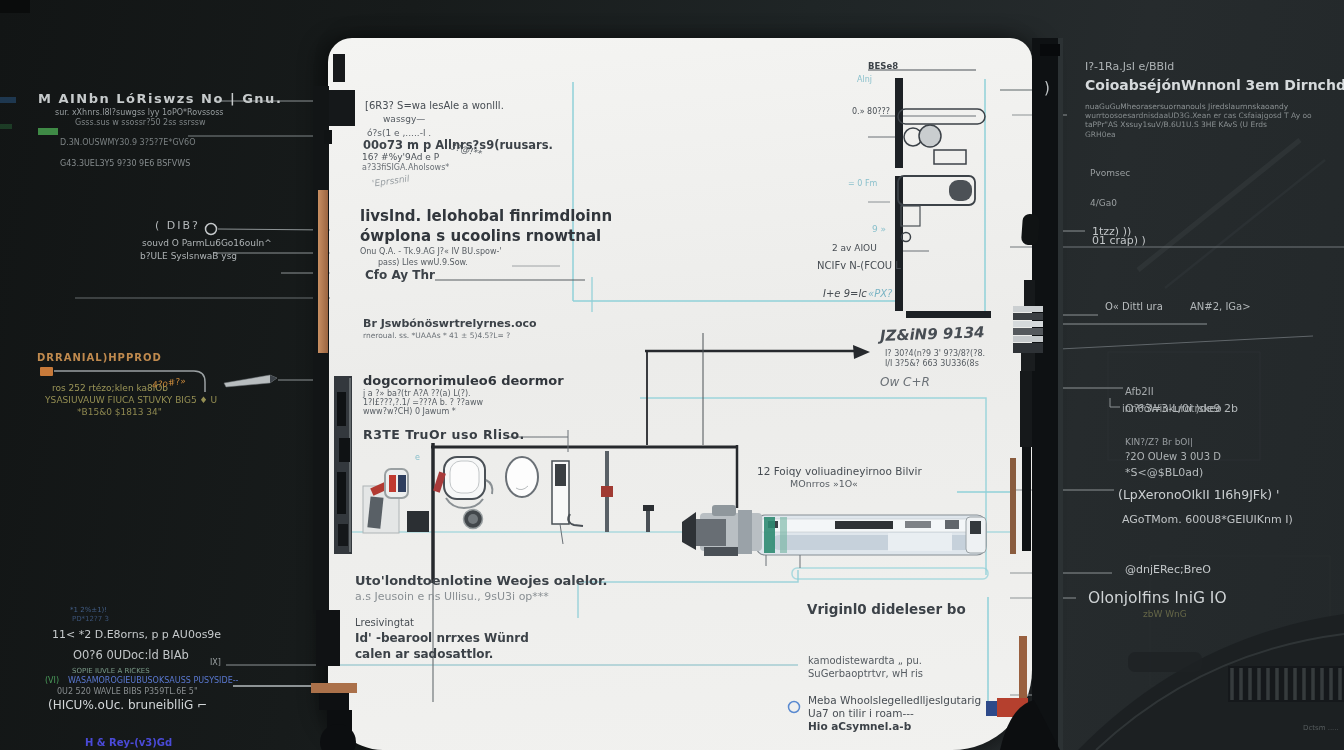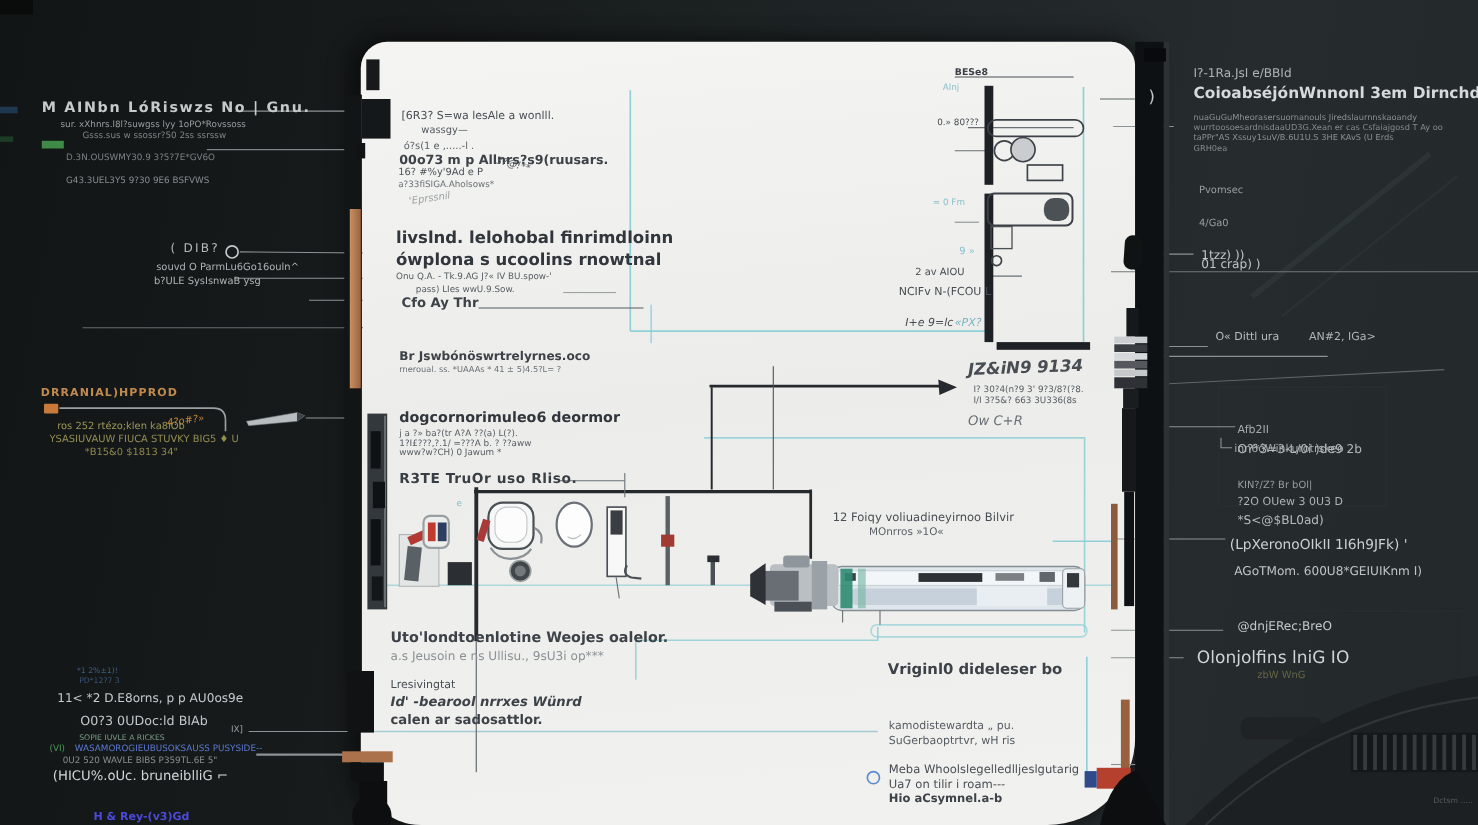--- a/index.html
+++ b/index.html
@@ -242,21 +242,21 @@
   <div class="lb" style="left:142px;top:239px;font-size:9px;color:#aeb3b5;">souvd O ParmLu6Go16ouln^</div>
   <div class="lb" style="left:140px;top:252px;font-size:9px;color:#aeb3b5;">b?ULE SysIsnwaB ysg</div>
   <div class="lb" style="left:37px;top:353px;font-size:10px;color:#c08a4e;letter-spacing:1px;font-weight:600;">DRRANIAL)HPPROD</div>
   <div class="lb" style="left:52px;top:384px;font-size:9px;color:#9d9758;">ros 252 rtézo;klen ka8iOb</div>
   <div class="lb it" style="left:152px;top:379px;font-size:9px;color:#c8883a;transform:rotate(-8deg);">4?o#?»</div>
   <div class="lb" style="left:45px;top:396px;font-size:9px;color:#948e52;">YSASIUVAUW FIUCA STUVKY BIG5 ♦ U</div>
   <div class="lb" style="left:77px;top:408px;font-size:9px;color:#8e8850;">*B15&amp;0 $1813 34"</div>
   <div class="lb" style="left:70px;top:607px;font-size:7px;color:#4a6a9a;opacity:.85;">*1 2%±1)!</div>
   <div class="lb" style="left:72px;top:616px;font-size:7px;color:#44608c;opacity:.8;">PD*12?7 3</div>
   <div class="lb" style="left:52px;top:629px;font-size:11px;color:#c6cacc;">11&lt; *2 D.E8orns, p p AU0os9e</div>
-  <div class="lb" style="left:73px;top:649px;font-size:11.5px;color:#c2c6c8;">O0?3 0UDoc:ld BIAb</div>
+  <div class="lb" style="left:73px;top:649px;font-size:11.5px;color:#c2c6c8;">O0?6 0UDoc:ld BIAb</div>
   <div class="lb" style="left:72px;top:668px;font-size:7px;color:#7a9a88;">SOPIE IUVLE A RICKES</div>
   <div class="lb" style="left:45px;top:677px;font-size:8px;color:#4a9a5a;">(VI)</div>
   <div class="lb" style="left:68px;top:677px;font-size:8px;color:#5a78d0;">WASAMOROGIEUBUSOKSAUSS PUSYSIDE--</div>
   <div class="lb" style="left:57px;top:688px;font-size:8px;color:#888d8f;">0U2 520 WAVLE BIBS P359TL.6E 5"</div>
   <div class="lb" style="left:48px;top:699px;font-size:12px;color:#d2d6d8;">(HICU%.oUc.  bruneiblliG ⌐</div>
   <div class="lb" style="left:85px;top:738px;font-size:10px;color:#4a4ad8;font-weight:600;">H &amp; Rey-(v3)Gd</div>
   <div class="lb" style="left:210px;top:659px;font-size:8px;color:#9aa0a2;">IX]</div>
 
   <div class="lb" style="left:1085px;top:61px;font-size:11px;color:#aeb3b5;">I?-1Ra.JsI e/BBId</div>
   <div class="lb" style="left:1085px;top:78px;font-size:14px;color:#d6dadc;font-weight:600;">CoioabséjónWnnonl 3em Dirnchd mniexa</div>
@@ -300,21 +300,21 @@
   <div class="lb" style="left:363px;top:318px;font-size:11px;color:#3c4248;font-weight:700;">Br Jswbónöswrtrelyrnes.oco</div>
   <div class="lb" style="left:363px;top:332px;font-size:7.5px;color:#6a7076;">rneroual. ss. *UAAAs * 41 ± 5)4.5?L= ?</div>
   <div class="lb" style="left:363px;top:374px;font-size:13px;color:#31363c;font-weight:700;">dogcornorimuleo6 deormor</div>
   <div class="lb" style="left:363px;top:390px;font-size:8px;color:#565c62;">j a ?» ba?(tr A?A    ??(a) L(?).</div>
   <div class="lb" style="left:363px;top:399px;font-size:8px;color:#565c62;">1?I£???,?.1/ =???A b. ? ??aww</div>
   <div class="lb" style="left:363px;top:408px;font-size:8px;color:#565c62;">www?w?CH) 0 Jawum *</div>
   <div class="lb" style="left:363px;top:428px;font-size:12.5px;color:#383e44;font-weight:700;letter-spacing:.5px;">R3TE TruOr  uso  Rliso.</div>
   <div class="lb" style="left:355px;top:574px;font-size:13px;color:#3c4248;font-weight:700;">Uto'londtoenlotine Weojes oalelor.</div>
   <div class="lb" style="left:355px;top:591px;font-size:11px;color:#8a9094;">a.s Jeusoin e ns Ullisu., 9sU3i op***</div>
   <div class="lb" style="left:355px;top:618px;font-size:10px;color:#474d53;">Lresivingtat</div>
-  <div class="lb" style="left:355px;top:632px;font-size:12px;color:#3c4248;font-weight:600;font-style:italic;">Id' -bearool nrrxes Wünrd</div>
+  <div class="lb" style="left:355px;top:632px;font-size:12px;color:#3c4248;font-weight:600;">Id' -bearool nrrxes Wünrd</div>
   <div class="lb" style="left:355px;top:648px;font-size:12px;color:#3c4248;font-weight:600;">calen ar sadosattlor.</div>
   <div class="lb" style="left:757px;top:466px;font-size:10.5px;color:#474d53;">12   Foiqy voliuadineyirnoo Bilvir</div>
   <div class="lb" style="left:790px;top:479px;font-size:9.5px;color:#5a6066;">MOnrros »1O«</div>
   <div class="lb it" style="left:880px;top:326px;font-size:15px;color:#474d53;font-weight:600;transform:rotate(-2deg);">JZ&amp;iN9 9134</div>
   <div class="lb" style="left:885px;top:350px;font-size:8px;color:#565c62;">I? 30?4(n?9 3' 9?3/8?(?8.</div>
   <div class="lb" style="left:885px;top:360px;font-size:8px;color:#565c62;">I/I 3?5&amp;? 663 3U336(8s</div>
   <div class="lb it" style="left:880px;top:376px;font-size:12px;color:#6a7076;">Ow C+R</div>
   <div class="lb" style="left:868px;top:62px;font-size:8.5px;color:#3c4248;font-weight:700;">BESe8</div>
   <div class="lb" style="left:857px;top:76px;font-size:8px;color:#8ac0cc;">Alnj</div>
   <div class="lb" style="left:852px;top:108px;font-size:8px;color:#474d53;">0.» 80???</div>

